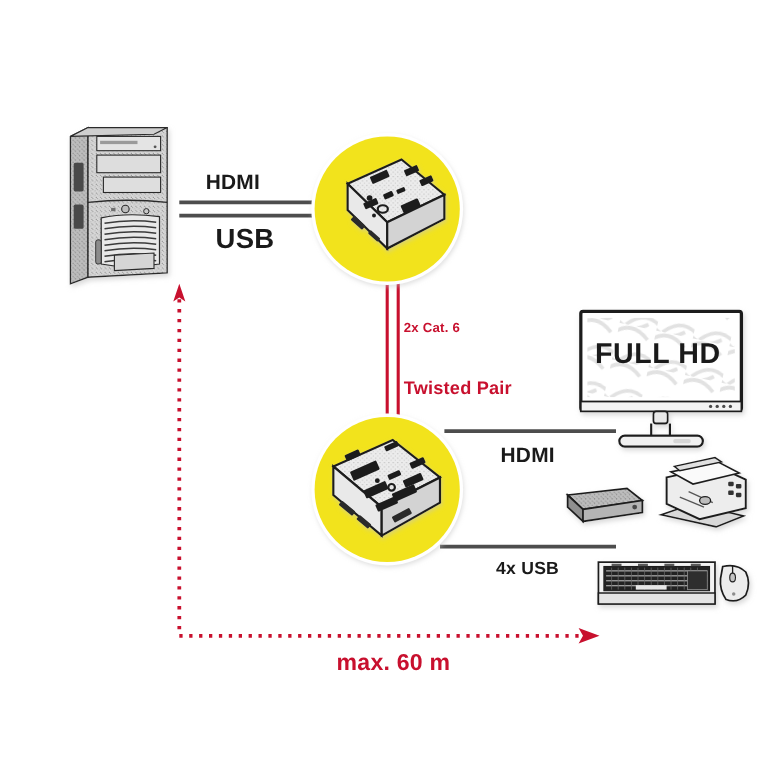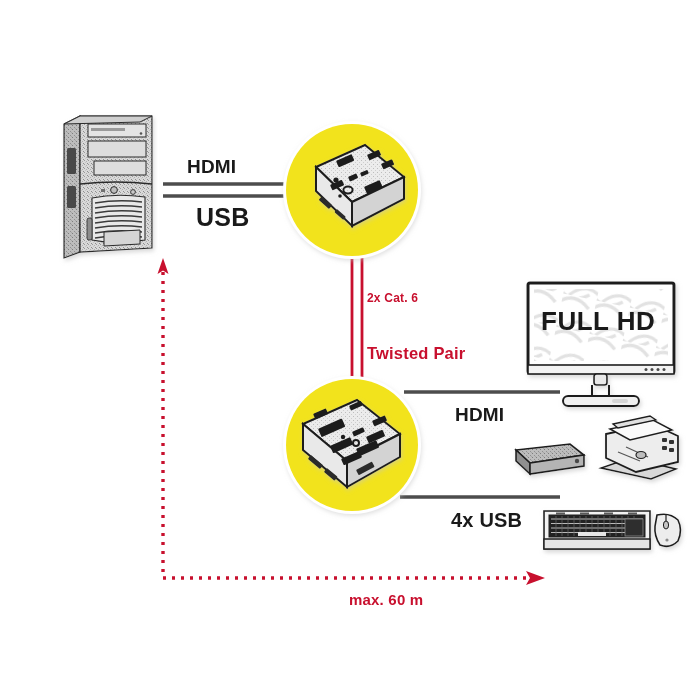--- a/index.html
+++ b/index.html
@@ -28,24 +28,24 @@
     font-family: "Liberation Sans", sans-serif;
     font-weight: bold;
     white-space: nowrap;
     color: #1a1a1a;
     letter-spacing: 0.2px;
   }
   .lbl.red { color: #C8102E; }
   #lbl-hdmi-src   { left: 187px; top: 156px; font-size: 19px; }
   #lbl-usb-src    { left: 196px; top: 203px; font-size: 25px; }
   #lbl-hdmi-dst   { left: 455px; top: 404px; font-size: 19px; }
-  #lbl-usb-dst    { left: 451px; top: 509px; font-size: 20px; }
+  #lbl-usb-dst    { left: 451px; top: 509px; font-size: 16px; }
   #lbl-cat-line1  { left: 367px; top: 291px; font-size: 12px; }
   #lbl-cat-line2  { left: 367px; top: 312px; font-size: 16.5px; margin-top: 32px; }
-  #lbl-maxdist    { left: 306px; top: 591px; font-size: 15px; margin-left: 43px; }
+  #lbl-maxdist    { left: 306px; top: 591px; font-size: 21px; }
   #lbl-fullhd     { left: 541px; top: 306px; font-size: 26px; letter-spacing: 0.5px; }
 </style>
 </head>
 <body>
 
 <div id="stage">
 
   <svg id="scene" viewBox="0 0 700 700">
     <defs>
 

